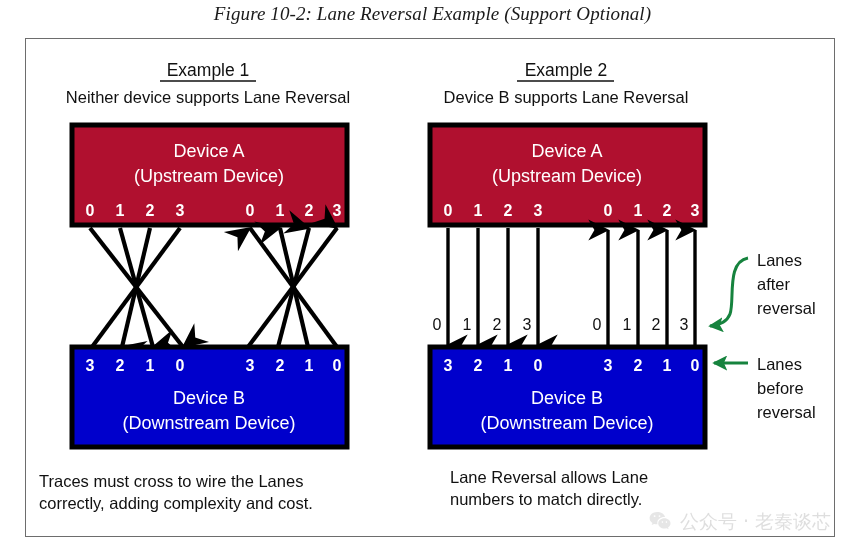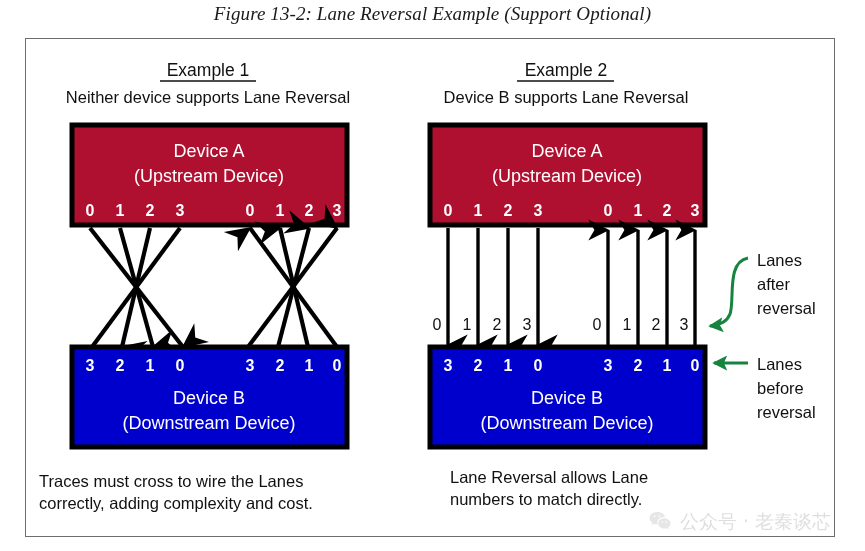--- a/index.html
+++ b/index.html
@@ -125,21 +125,21 @@
     width: 24px;
     height: 24px;
     color: #c9c9c9;
   }
 </style>
 </head>
 <body>
 
 <div id="figure-root">
 
-  <div class="fig-title">Figure 13-2: Lane Reversal Example (Support Optional)</div>
+  <div class="fig-title">Figure 10-2: Lane Reversal Example (Support Optional)</div>
 
   <div class="frame"></div>
 
   <svg class="diagram" viewBox="0 0 865 551">
     <defs>
       <marker id="ah-down" markerWidth="7" markerHeight="7" refX="3.5" refY="6.2" orient="auto" markerUnits="strokeWidth">
         <path d="M0.4,0.4 L3.5,6.6 L6.6,0.4 L3.5,2.2 Z" fill="#000000"></path>
       </marker>
       <marker id="ah-auto" markerWidth="6.5" markerHeight="6.5" refX="3.2" refY="5.8" orient="auto" markerUnits="strokeWidth">
         <path d="M0.4,0.2 L3.2,6.2 L6.1,0.2 L3.2,2.1 Z" fill="#000000"></path>

